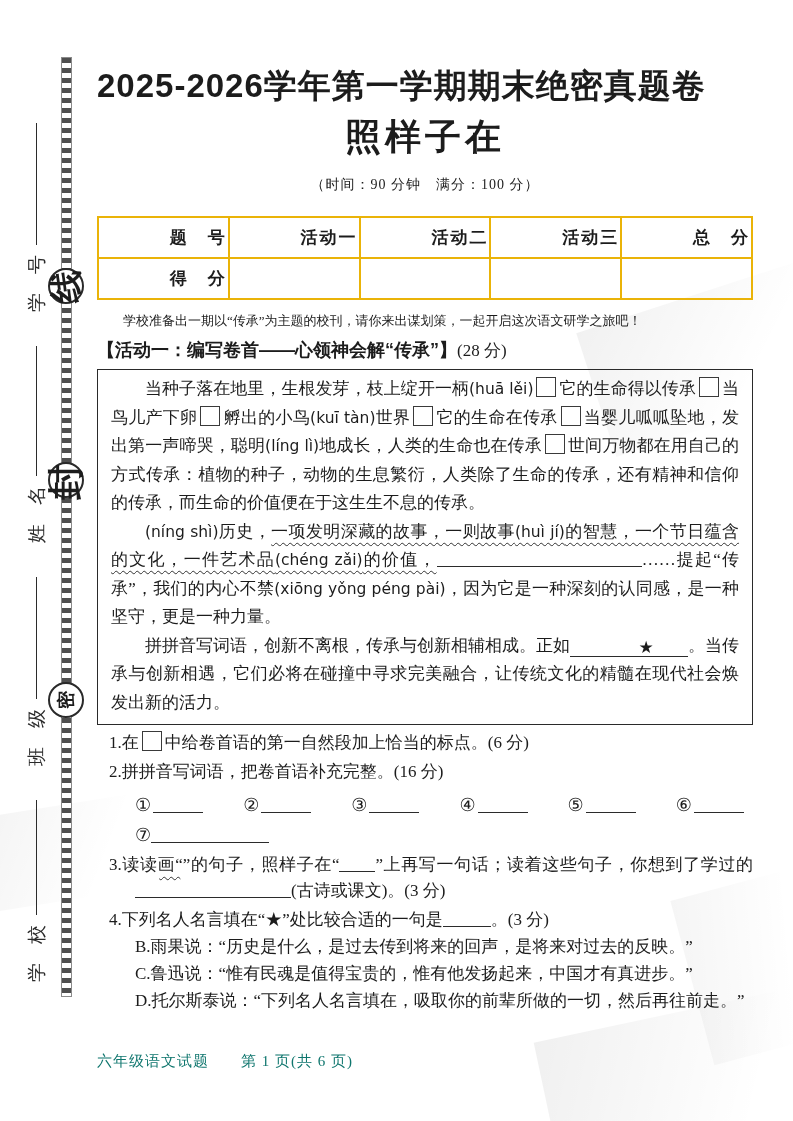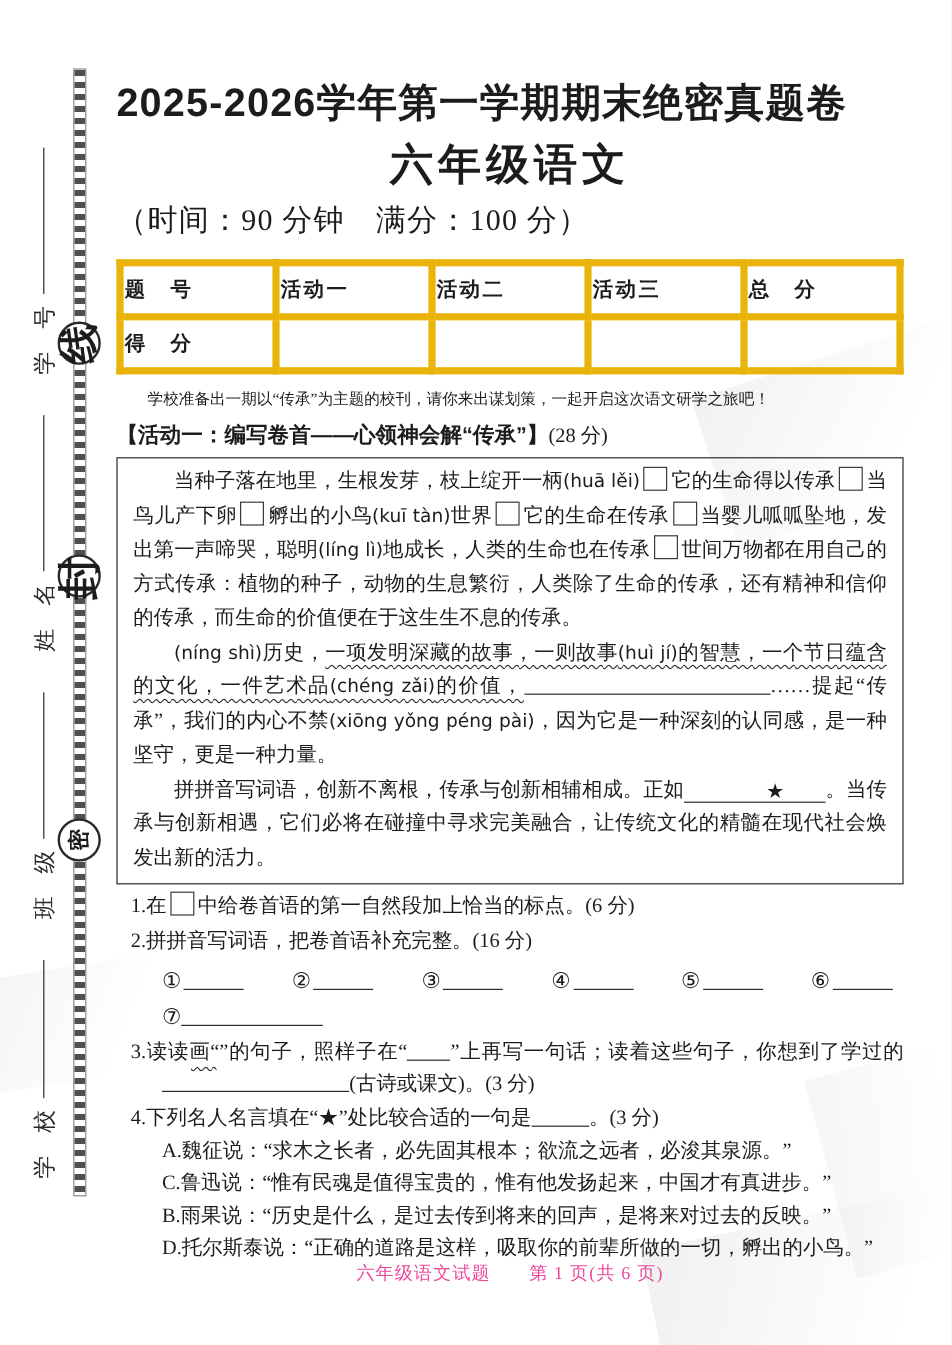--- a/index.html
+++ b/index.html
@@ -33,25 +33,25 @@
     line-height:42px; font-size:19px; color:#2a2a2a; }
   .seal-row span:not(.blank) { margin-left:14px; }
   .seal-row .blank { margin:0 20px 0 10px; vertical-align:6px; }
 
   
   .main { position:absolute; left:97px; top:48px; width:656px; }
   .t1 { margin:14px 0 0 0; text-align:left; font-size:33px; line-height:48px; font-weight:bold;
         font-family:"Liberation Sans","DejaVu Sans",sans-serif; letter-spacing:1px; }
   .t2 { margin:2px 0 0 0; text-align:center; font-size:36px; line-height:50px; font-weight:bold;
         font-family:"Liberation Sans","DejaVu Sans",sans-serif; letter-spacing:4px; }
-  .subtitle { margin-top:8px; font-size:25px; line-height:30px; letter-spacing:1px; }
+  .subtitle { margin-top:8px; text-align:center; font-size:14px; line-height:30px; letter-spacing:1px; }
 
   table.score { width:100%; margin-top:16px; border-collapse:collapse; table-layout:fixed;
     font-family:"Liberation Sans","DejaVu Sans",sans-serif; }
-  table.score td { border:6px solid #eab308; height:37px; text-align:left; font-size:17px;
+  table.score td { border:2px solid #eab308; height:37px; text-align:right; font-size:17px;
     font-weight:bold; letter-spacing:2px; }
   table.score { border:2px solid #222; }
 
   .intro { margin:8px 0 0 0; font-size:13px; line-height:26px; text-indent:2em; text-align:justify; }
   .act-head { margin-top:3px; font-size:18px; line-height:26px; }
   .act-head .hd { font-weight:bold; font-family:"Liberation Sans","DejaVu Sans",sans-serif; }
   .act-head .pts { font-size:17px; }
 
   .passage-box { margin-top:5px; border:1.5px solid #2a2a2a; padding:5px 13px 7px 13px; }
   .passage-box p { margin:0; font-size:17px; line-height:28.5px; text-indent:2em; text-align:justify; }
@@ -66,43 +66,43 @@
 
   .qs { margin-top:5px;margin-left:12px; }
   .q { font-size:17px; line-height:26px; margin-top:3px; padding-left:26px; text-indent:-26px;
        text-align:justify; }
   .q2row { margin:6px 0 2px 26px; font-size:18px; line-height:28px; }
   .q2row .blank { width:50px; margin:0 40px 0 2px; }
   .q2row .blank:last-child { margin-right:0; }
   .q2row2 { margin:2px 0 0 26px; font-size:18px; line-height:28px; }
   .opt { font-size:17px; line-height:27px; margin-left:26px; }
 
-  .footer { position:absolute; left:97px; top:1052px; width:656px; text-align:center;
-    font-size:15px; color:#ec4899; letter-spacing:1px; }
+  .footer { position:absolute; left:97px; top:1052px; width:656px; 
+    font-size:15px; color:#0f766e; letter-spacing:1px; }
 </style>
 </head>
 <body>
 
 <div class="page">
 
   <div class="streak s1"></div>
   <div class="streak s2"></div>
   <div class="streak s3"></div>
   <div class="streak s4"></div>
 
   <div class="seal-line"></div>
   <div class="stamp t1">线</div>
   <div class="stamp t2">封</div>
   <div class="stamp t3">密</div>
   <div class="seal-row"><span class="">学　校</span><span class="blank" style="width: 115px;"></span><span class="">班　级</span><span class="blank" style="width: 122px;"></span><span class="">姓　名</span><span class="blank" style="width: 130px;"></span><span class="">学　号</span><span class="blank" style="width: 122px;"></span></div>
 
   <div class="main">
 
     <div class="t1">2025-2026学年第一学期期末绝密真题卷</div>
-    <div class="t2">六年级语文</div>
+    <div class="t2">照样子在</div>
     <div class="subtitle">（时间：90 分钟　满分：100 分）</div>
 
     <table class="score">
       <tbody>
         <tr>
           <td>题　号</td>
           <td>活动一</td>
           <td>活动二</td>
           <td>活动三</td>
           <td>总　分</td>
@@ -129,23 +129,22 @@
       <p><span class="">拼拼音写词语，创新不离根，传承与创新相辅相成。正如</span><span class="blank" style="width: 118px;">★</span><span class="">。当传承与创新相遇，它们必将在碰撞中寻求完美融合，让传统文化的精髓在现代社会焕发出新的活力。</span></p>
     </div>
 
     <div class="qs">
       <div class="q"><span class="">1.在</span><span class="sq"></span><span class="">中给卷首语的第一自然段加上恰当的标点。(6 分)</span></div>
       <div class="q">2.拼拼音写词语，把卷首语补充完整。(16 分)</div>
       <div class="q2row"><span class="">①</span><span class="blank" style="width: 50px;"></span><span class="">②</span><span class="blank" style="width: 50px;"></span><span class="">③</span><span class="blank" style="width: 50px;"></span><span class="">④</span><span class="blank" style="width: 50px;"></span><span class="">⑤</span><span class="blank" style="width: 50px;"></span><span class="">⑥</span><span class="blank" style="width: 50px;"></span></div>
       <div class="q2row2"><span class="">⑦</span><span class="blank" style="width: 118px;"></span></div>
       <div class="q"><span class="">3.读读画“</span><span class="blank wavy-blank">&nbsp;&nbsp;&nbsp;&nbsp;&nbsp;</span><span class="">”的句子，照样子在“</span><span class="blank" style="width: 36px;"></span><span class="">”上再写一句话；读着这些句子，你想到了学过的</span><span class="blank" style="width: 156px;"></span><span class="">(古诗或课文)。(3 分)</span></div>
       <div class="q"><span class="">4.下列名人名言填在“★”处比较合适的一句是</span><span class="blank" style="width: 48px;"></span><span class="">。(3 分)</span></div>
-      <div class="opt">A.魏征说：“求木之长者，必先固其根本；欲流之远者，必浚其泉源。”</div>
+      <div class="opt">B.雨果说：“历史是什么，是过去传到将来的回声，是将来对过去的反映。”</div>
       <div class="opt">C.鲁迅说：“惟有民魂是值得宝贵的，惟有他发扬起来，中国才有真进步。”</div>
-      <div class="opt">B.雨果说：“历史是什么，是过去传到将来的回声，是将来对过去的反映。”</div>
-      <div class="opt">D.托尔斯泰说：“正确的道路是这样，吸取你的前辈所做的一切，孵出的小鸟。”</div>
+      <div class="opt">D.托尔斯泰说：“下列名人名言填在，吸取你的前辈所做的一切，然后再往前走。”</div>
     </div>
 
   </div>
 
   <div class="footer">六年级语文试题　　第 1 页(共 6 页)</div>
 
 </div>
 
 </body></html>

